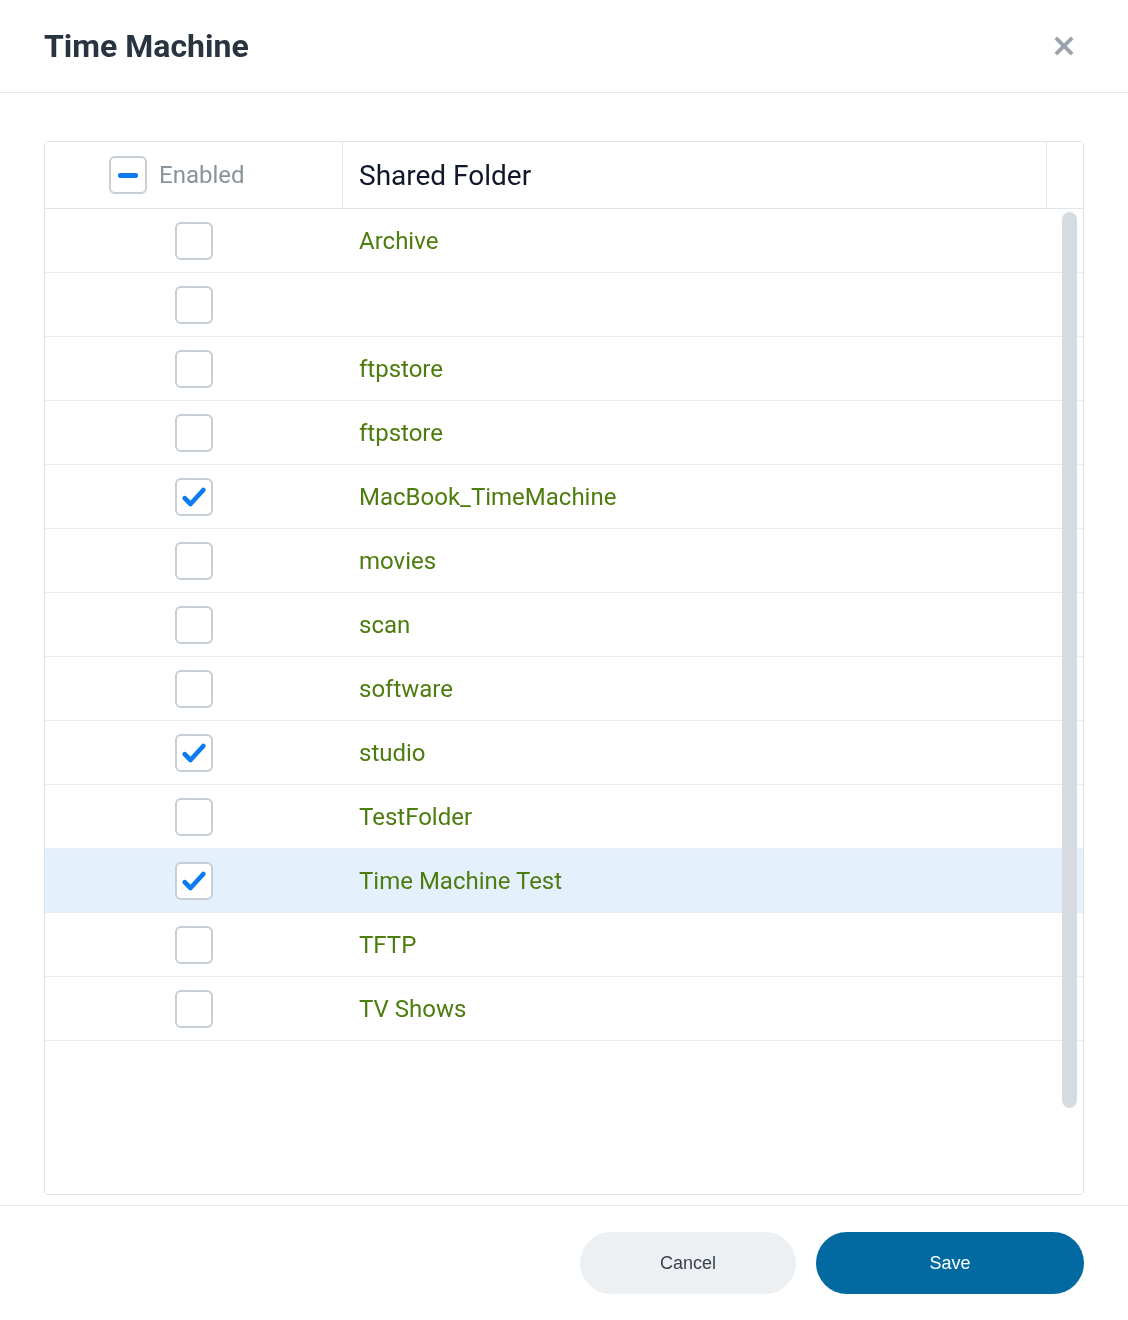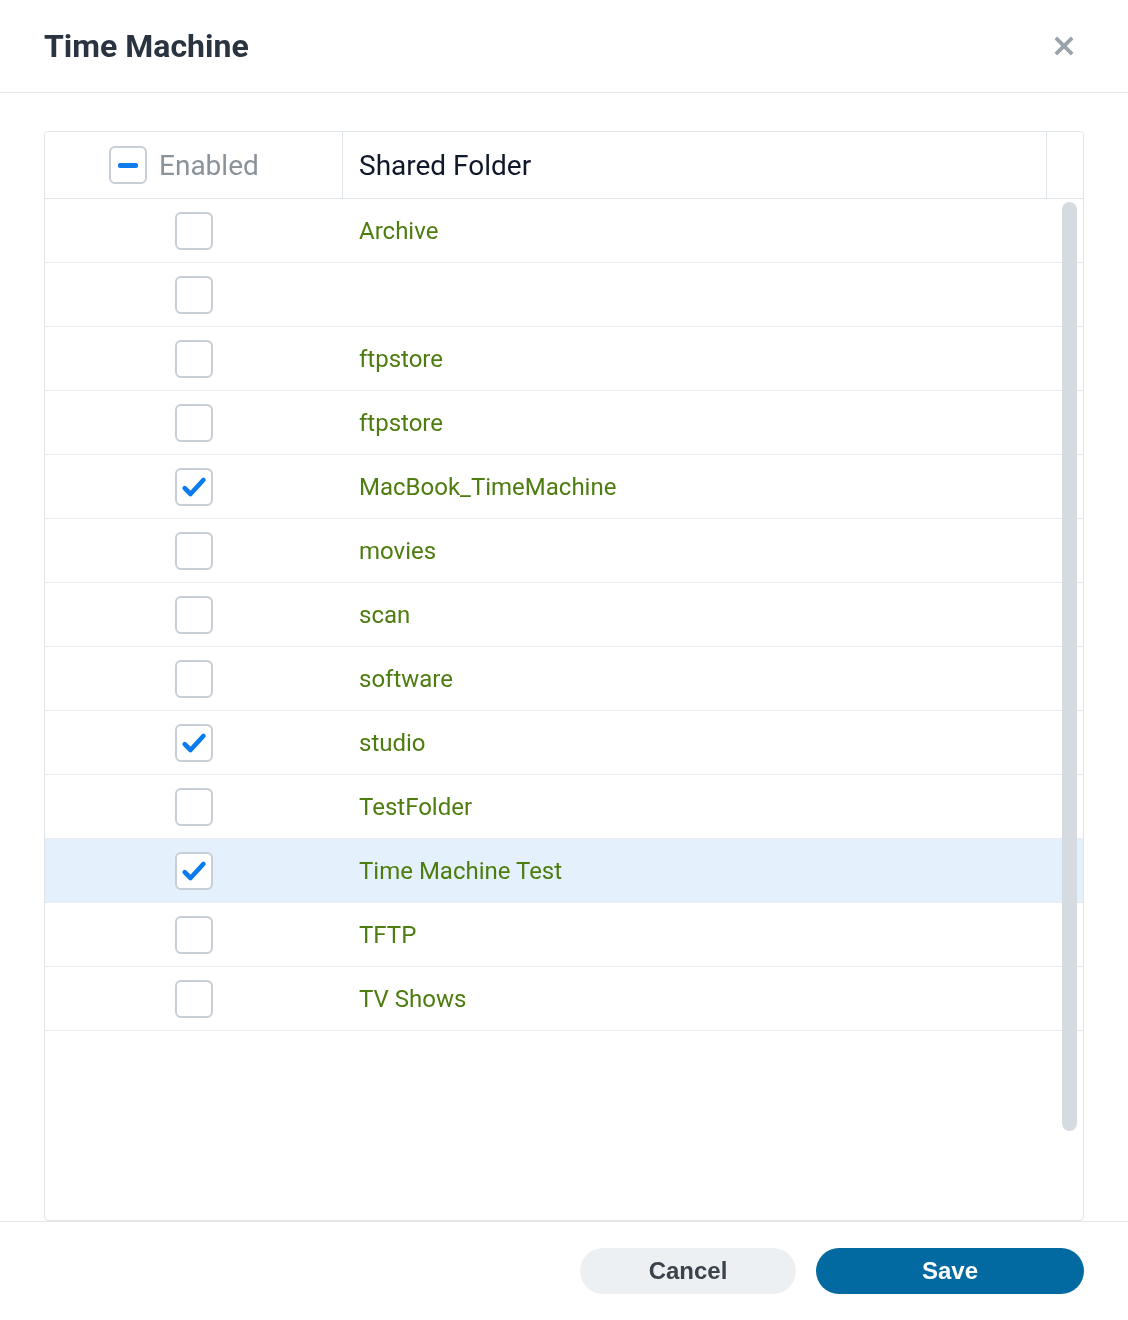--- a/index.html
+++ b/index.html
@@ -14,20 +14,21 @@
     height: 1320px;
     position: relative;
     overflow: hidden;
   }
   .dialog {
     width: 100%;
     height: 100%;
     display: flex;
     flex-direction: column;
     background: #ffffff;
+    gap: 10px;
   }
   .dialog-header {
     padding: 26px 44px;
     display: flex;
     align-items: center;
     justify-content: space-between;
     border-bottom: 1px solid #e8e8e8;
   }
   .dialog-title {
     font-size: 32px;
@@ -88,21 +89,21 @@
     display: flex;
     align-items: center;
     font-size: 28px;
     color: #0f172a;
     border-right: 1px solid #dfe4e8;
   }
   .col-narrow {
     width: 36px;
   }
   .header-label {
-    font-size: 28px;
+    font-size: 24px;
     color: #8a929a;
   }
   .table-rows {
     flex: 1;
     overflow-y: auto;
   }
   .table-row {
     display: flex;
     border-bottom: 1px solid #e9edf1;
     background: #ffffff;
@@ -172,24 +173,24 @@
   }
   .dialog-footer {
     border-top: 1px solid #e8e8e8;
     padding: 26px 44px;
     display: flex;
     justify-content: flex-end;
     gap: 20px;
   }
   .btn {
     min-width: 216px;
-    height: 46px;
+    height: 62px;
     border-radius: 31px;
-    font-size: 24px;
-    font-weight: 700;
+    font-size: 18px;
+    font-weight: 400;
     border: none;
     cursor: pointer;
     display: flex;
     align-items: center;
     justify-content: center;
   }
   .btn-secondary {
     background: #edf0f2;
     color: #3a434d;
   }

